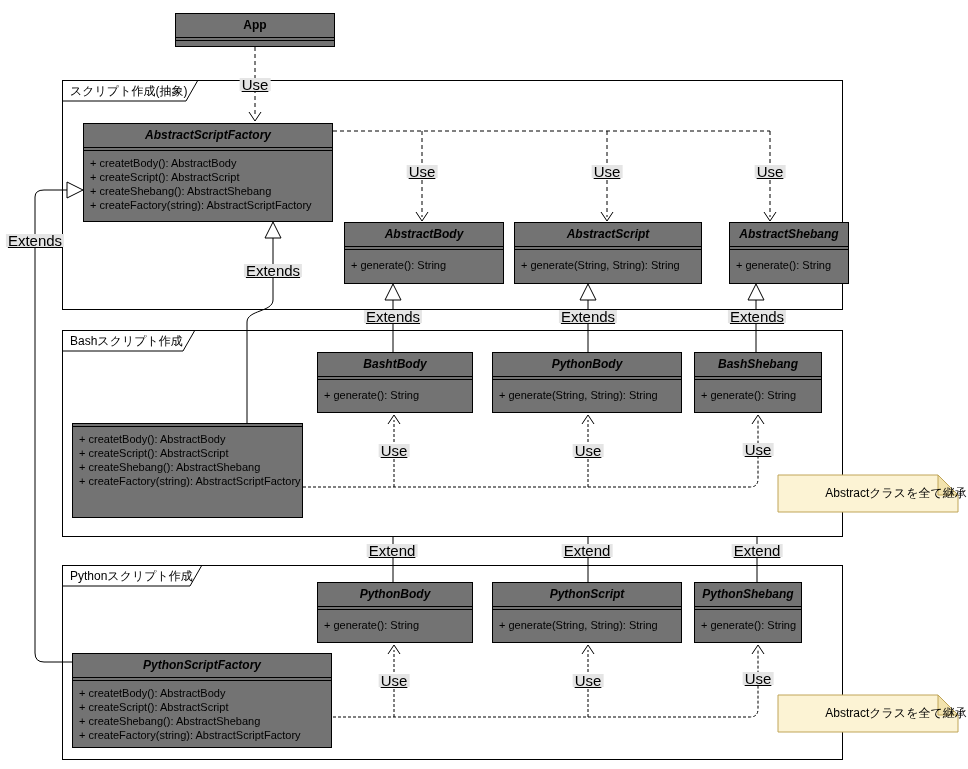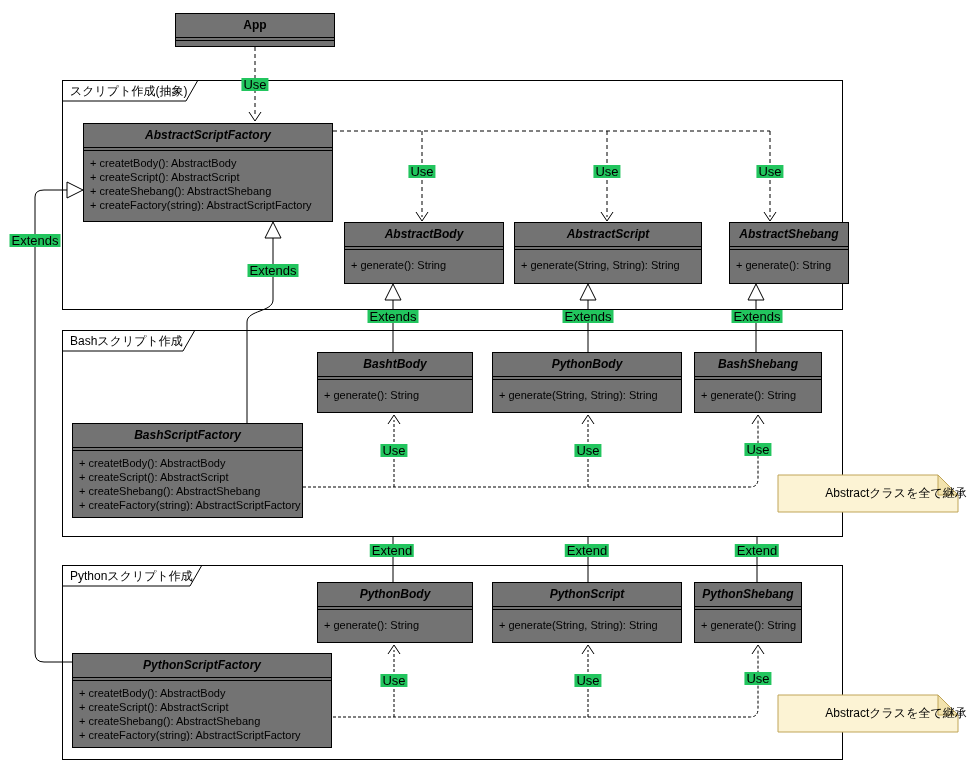--- a/index.html
+++ b/index.html
@@ -8,22 +8,22 @@
   .frame{position:absolute;border:1px solid #000;box-sizing:border-box;z-index:0;}
   #wires{position:absolute;left:0;top:0;z-index:1;}
   .frame-label{position:absolute;z-index:2;font-size:12px;line-height:16px;white-space:nowrap;}
   .cls{position:absolute;background:#737373;border:1px solid #000;box-sizing:border-box;overflow:hidden;z-index:2;}
   .ct{height:23px;line-height:23px;text-align:center;font-weight:bold;font-style:italic;
       font-size:12px;border-bottom:1px solid #000;white-space:nowrap;overflow:hidden;}
   .app .ct{font-style:normal;}
   .cs{height:2px;border-bottom:1px solid #000;}
   .cm{padding:5px 0 0 6px;font-size:11px;line-height:14px;white-space:nowrap;}
   .cm1{padding-top:8px;}
-  .cl{position:absolute;z-index:2;background:#22c55e;font-size:13px;line-height:13px;
-      padding:0 2px;white-space:nowrap;transform:translateX(-50%);}
+  .cl{position:absolute;z-index:2;background:#e5e5e5;font-size:15px;line-height:13px;
+      padding:0 2px;white-space:nowrap;transform:translateX(-50%);text-decoration:underline;}
   .note-text{position:absolute;z-index:2;width:172px;text-align:center;font-size:12px;
              line-height:15px;white-space:nowrap;margin-left:32px;}
 </style>
 </head>
 <body>
 
 <div id="canvas">
 
   <div class="frame" style="left:62px;top:80px;width:781px;height:230px"></div>
   <div class="frame" style="left:62px;top:330px;width:781px;height:207px"></div>
@@ -145,21 +145,20 @@
       </div>
   </div>
   <div class="cls" style="left:694px;top:352px;width:128px;height:61px">
     <div class="ct">BashShebang</div>
     <div class="cs"></div>
     <div class="cm cm1">
         <div>+ generate(): String</div>
       </div>
   </div>
   <div class="cls" style="left:72px;top:423px;width:231px;height:95px">
-    <div class="ct">BashScriptFactory</div>
     <div class="cs"></div>
     <div class="cm">
       <div>+ createtBody(): AbstractBody</div>
       <div>+ createScript(): AbstractScript</div>
       <div>+ createShebang(): AbstractShebang</div>
       <div>+ createFactory(string): AbstractScriptFactory</div>
     </div>
   </div>
 
   <div class="cls" style="left:317px;top:582px;width:156px;height:61px">

